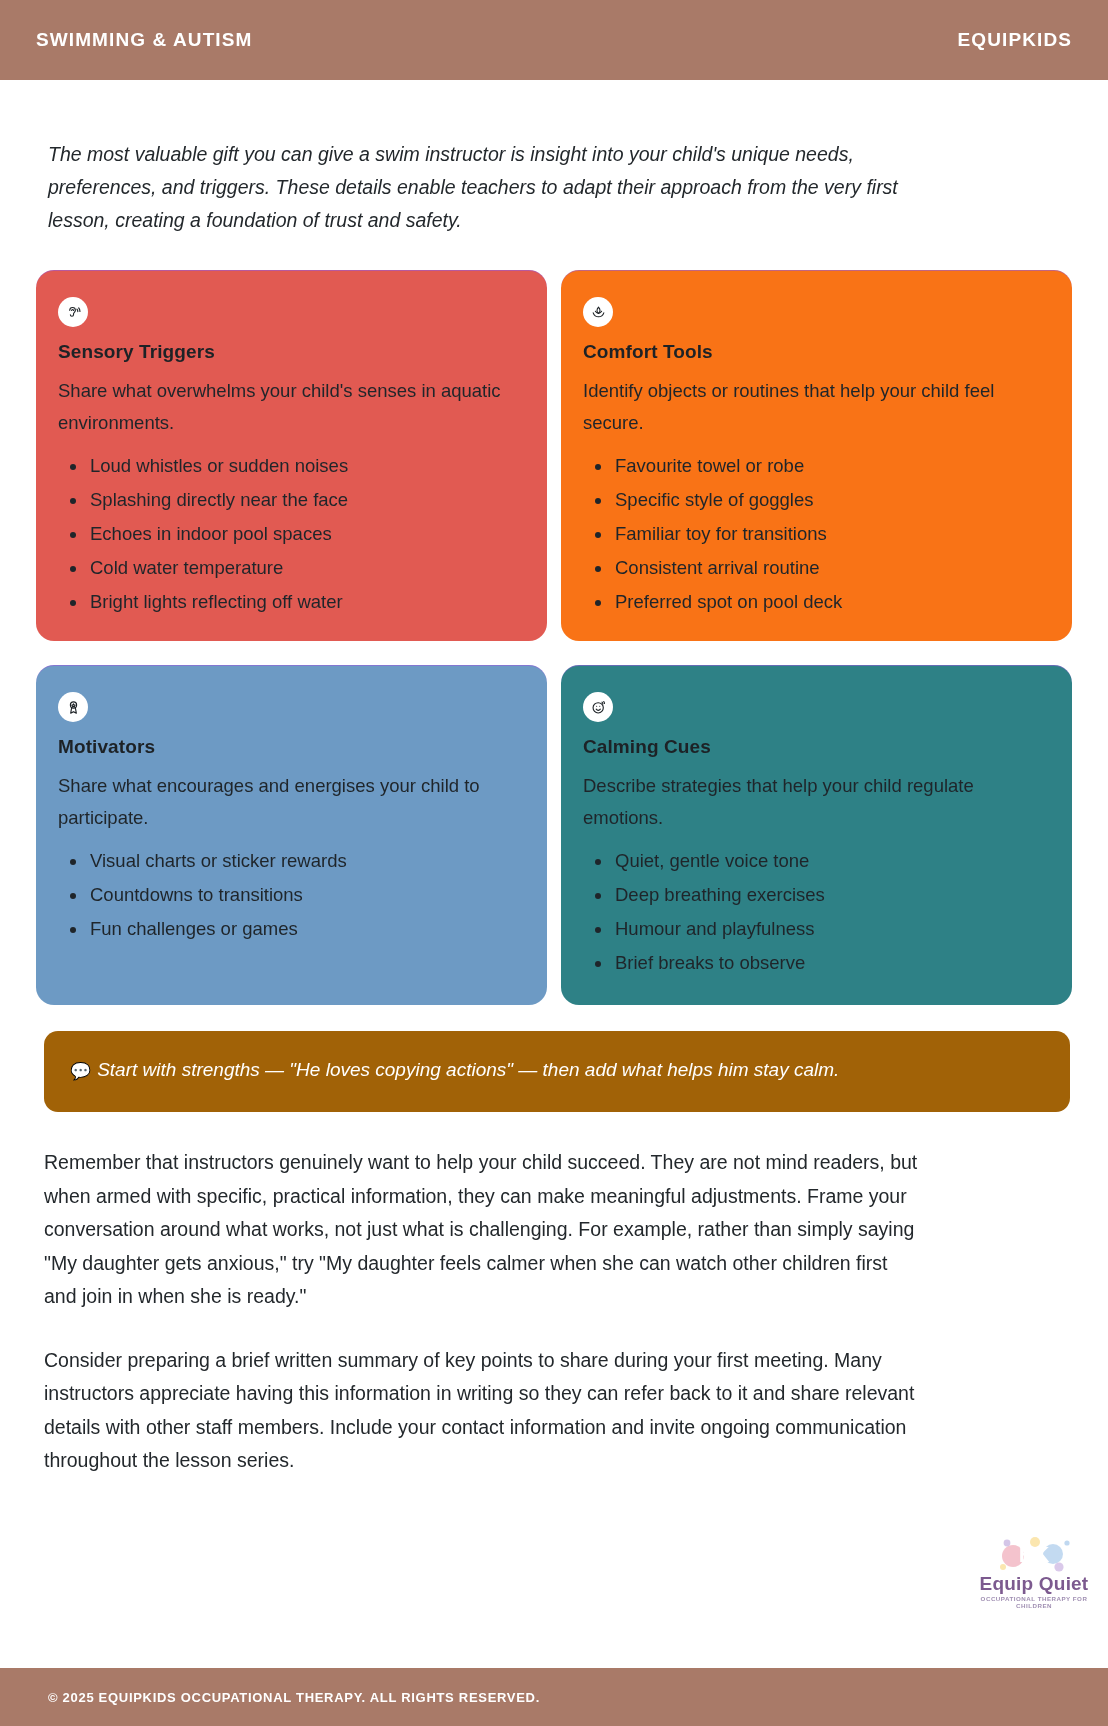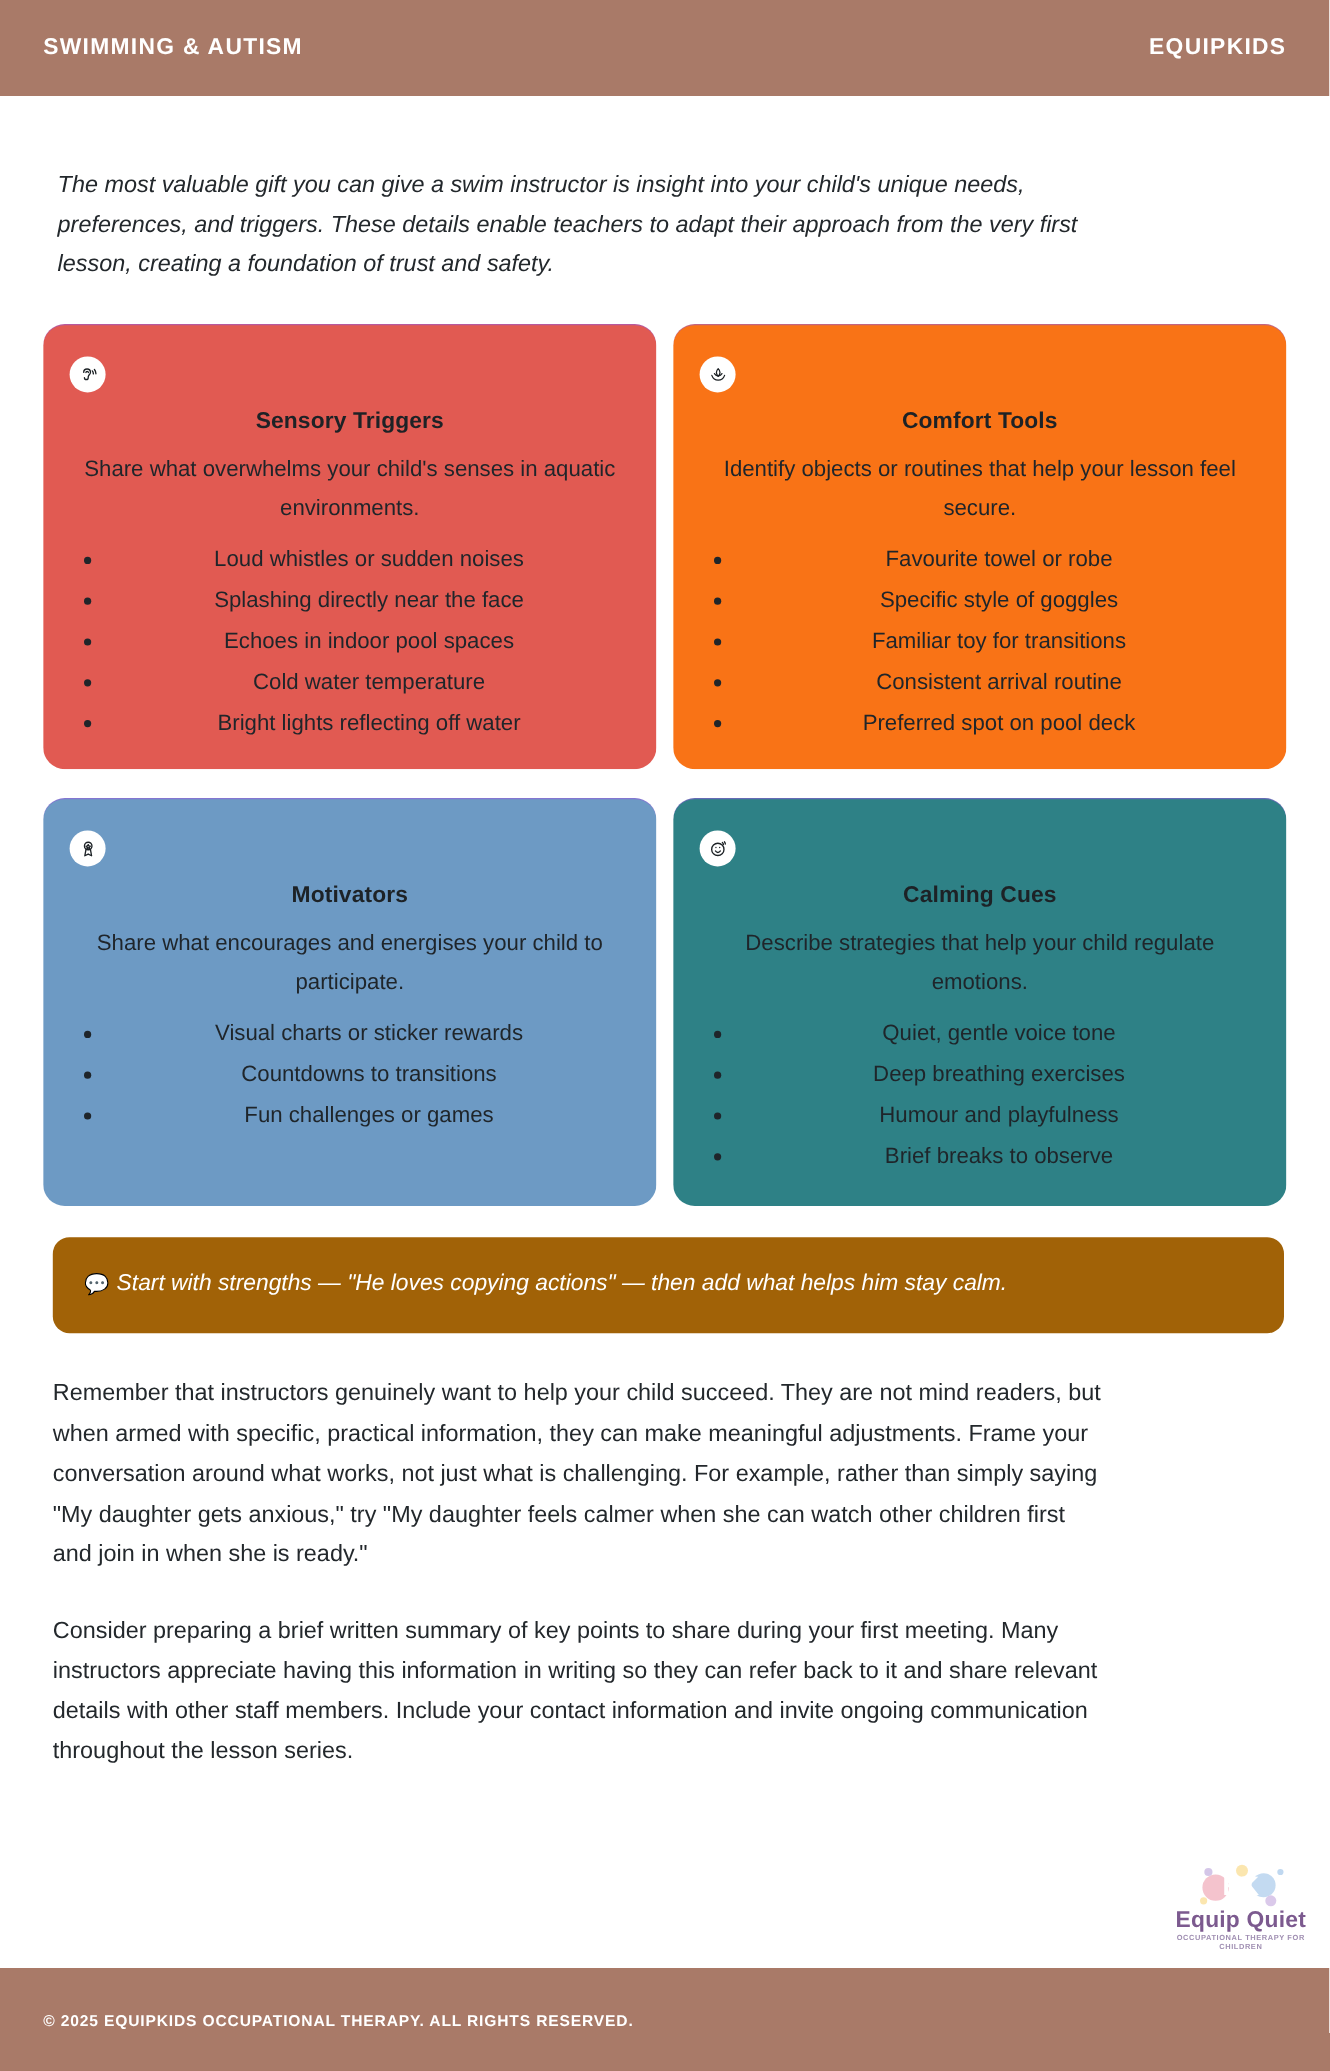--- a/index.html
+++ b/index.html
@@ -54,21 +54,20 @@
     font-style: italic;
   }
 
   
   .card-grid {
     margin-top: 33px;
     display: grid;
     grid-template-columns: 1fr 1fr;
     column-gap: 14px;
     row-gap: 24px;
-    text-align: center;
   }
   .card {
     position: relative;
     border-radius: 18px;
     padding: 26px 22px 22px 22px;
     min-height: 340px;
     border-top: 1px solid rgba(150,90,220,0.55);
   }
   .card.red     { background: #e15a52; }
   .card.mauve   { background: #f97316; }
@@ -180,26 +179,27 @@
   .logo-sub {
     font-size: 6.2px;
     letter-spacing: 0.5px;
     color: #a08fb2;
     font-weight: 700;
     margin-top: 1px;
   }
 
   
   .footer {
-    height: 86px;
+    height: 58px;
     background: #a97a68;
     display: flex;
     align-items: center;
-    padding-left: 36px;
+    padding-left: 48px;
     flex: 0 0 auto;
+    margin-top: 45px;
   }
   .footer-text {
     color: #ffffff;
     font-size: 13px;
     font-weight: 700;
     letter-spacing: 0.7px;
   }
 </style>
 </head>
 <body>
@@ -240,21 +240,21 @@
       <div class="card mauve">
         <div class="card-icon">
           <svg width="15" height="15" viewBox="0 0 24 24" fill="none" stroke="#1d2226" stroke-width="1.7" stroke-linecap="round" stroke-linejoin="round">
             <path d="M12 3.5c1.6 1.6 2.4 3.3 2.4 5.1 0 1.8-.8 3.4-2.4 4.9-1.6-1.5-2.4-3.1-2.4-4.9 0-1.8.8-3.5 2.4-5.1z"></path>
             <path d="M12 13.5c-2.2-.6-4-1.8-5-3.4"></path>
             <path d="M12 13.5c2.2-.6 4-1.8 5-3.4"></path>
             <path d="M3.5 12.5c1.4 4 4.6 6.4 8.5 6.4s7.1-2.4 8.5-6.4"></path>
           </svg>
         </div>
         <div class="card-title">Comfort Tools</div>
-        <div class="card-desc">Identify objects or routines that help your lesson feel secure.</div>
+        <div class="card-desc">Identify objects or routines that help your child feel secure.</div>
         <ul class="card-list">
           <li>Favourite towel or robe</li>
           <li>Specific style of goggles</li>
           <li>Familiar toy for transitions</li>
           <li>Consistent arrival routine</li>
           <li>Preferred spot on pool deck</li>
         </ul>
       </div>
 
       <div class="card blue">

